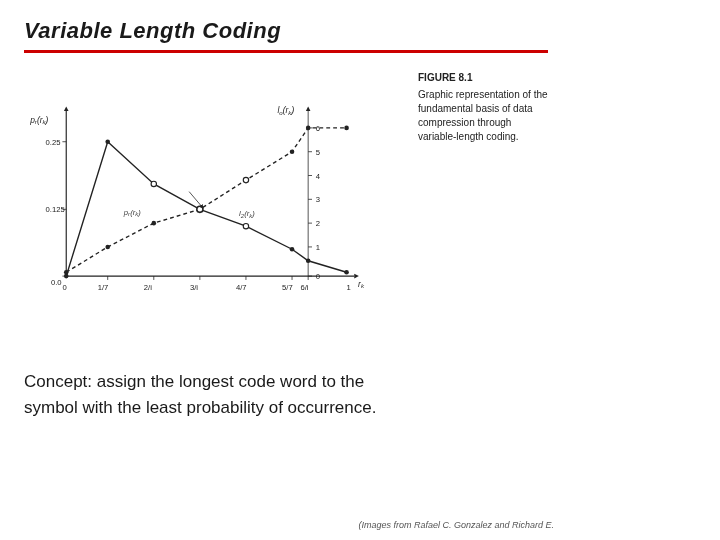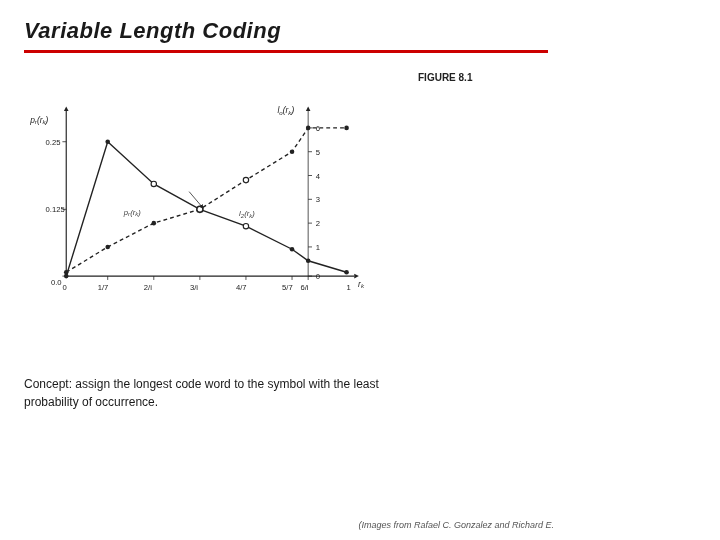--- a/index.html
+++ b/index.html
@@ -60,22 +60,22 @@
       font-size: 10px;
       margin-bottom: 3px;
     }
 
     .graph-svg-container {
       width: 100%;
       height: 280px;
     }
 
     .concept-text {
-      margin-top: 28px;
-      font-size: 12px;
+      margin-top: 22px;
+      font-size: 17px;
       color: #1a1a1a;
       line-height: 1.5;
       max-width: 560px;
     }
 
     .citation-text {
       position: absolute;
       bottom: 10px;
       right: 18px;
       font-size: 9px;
@@ -202,19 +202,22 @@
         </svg>
       </div>
 
       <div class="concept-text">
         <span>Concept: assign the longest code word to the symbol with the least probability of occurrence.</span>
       </div>
     </div>
 
     <div class="figure-caption">
       <div class="fig-title">FIGURE 8.1</div>
+      <div>
+        Graphic representation of <span>the fundamental</span> basis of data compression through variable-length coding.
+      </div>
     </div>
   </div>
 
   <div class="citation-text">
     <span>(Images from Rafael C. Gonzalez and Richard E.</span><br>
   </div>
 </div>
 
 </body></html>

